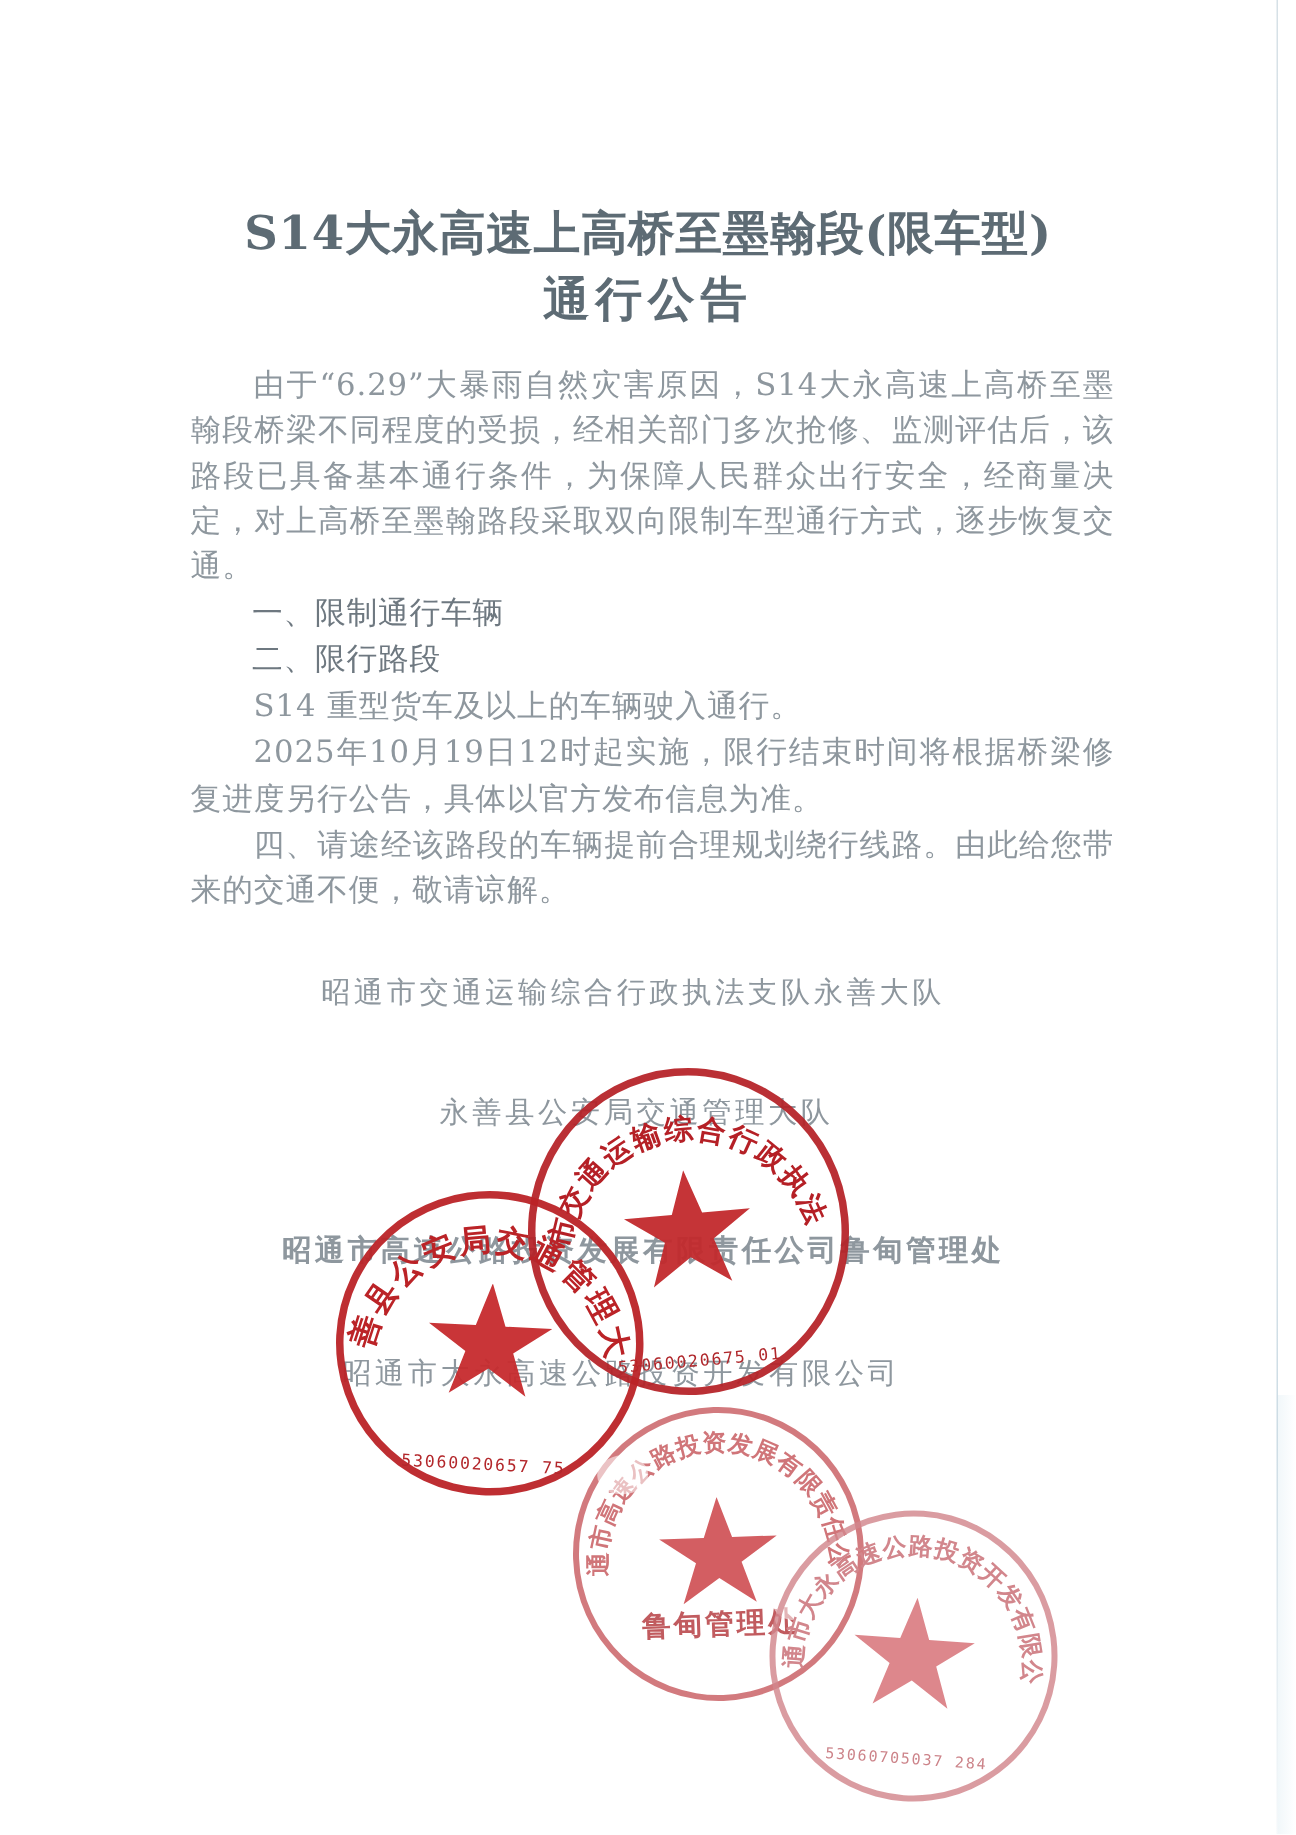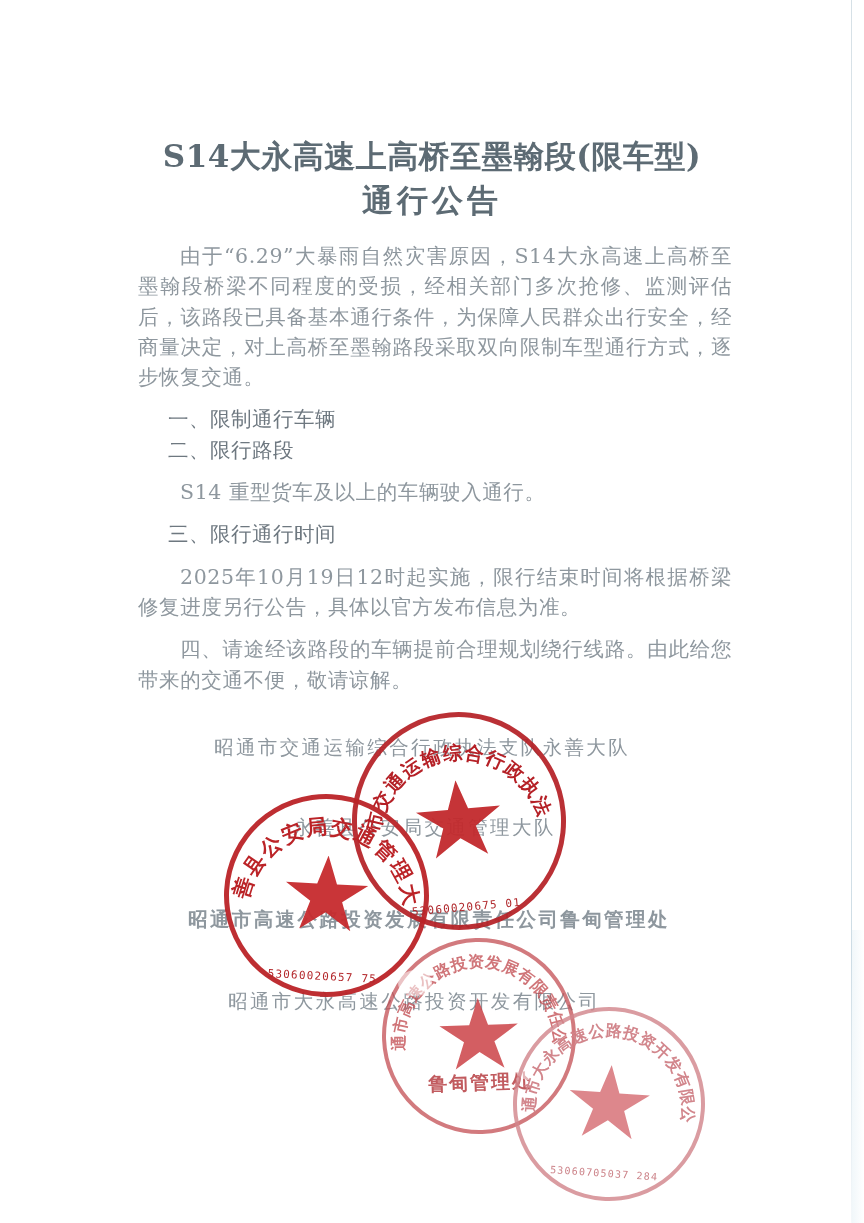--- a/index.html
+++ b/index.html
@@ -61,21 +61,21 @@
   .title-line { display: block; }
   .title-line.l2 { letter-spacing: 4px; }
 
   
   .body-block {
     margin: 0 auto;
     width: 618px;
     padding-left: 6px;
   }
   p.para {
-    margin: 12px;
+    margin: 1px;
     color: #8e979e;
     font-family: "DejaVu Serif", "Liberation Serif", serif;
     font-size: 20.5px;
     line-height: 30.3px;
     text-align: justify;
     text-justify: inter-ideograph;
     letter-spacing: 0.6px;
   }
   p.para.indent { text-indent: 2.05em; }
   p.first { margin-top: 19px; }
@@ -239,21 +239,20 @@
 
       <p class="para indent first">由于“6.29”大暴雨自然灾害原因，S14大永高速上高桥至墨翰段桥梁不同程度的受损，经相关部门多次抢修、监测评估后，该路段已具备基本通行条件，为保障人民群众出行安全，经商量决定，对上高桥至墨翰路段采取双向限制车型通行方式，逐步恢复交通。</p>
 
       <h2 class="section">一、限制通行车辆</h2>
 
 
       <h2 class="section">二、限行路段</h2>
 
       <p class="para indent">S14 重型货车及以上的车辆驶入通行。</p>
 
-      <h2 class="section">三、限行通行时间</h2>
 
       <p class="para indent">2025年10月19日12时起实施，限行结束时间将根据桥梁修复进度另行公告，具体以官方发布信息为准。</p>
 
       <p class="para indent">四、请途经该路段的车辆提前合理规划绕行线路。由此给您带来的交通不便，敬请谅解。</p>
 
     </div>
 
     <div class="sig-block">
       <div class="sig-line sig-1">昭通市交通运输综合行政执法支队永善大队</div>
       <div class="sig-line sig-2">永善县公安局交通管理大队</div>

